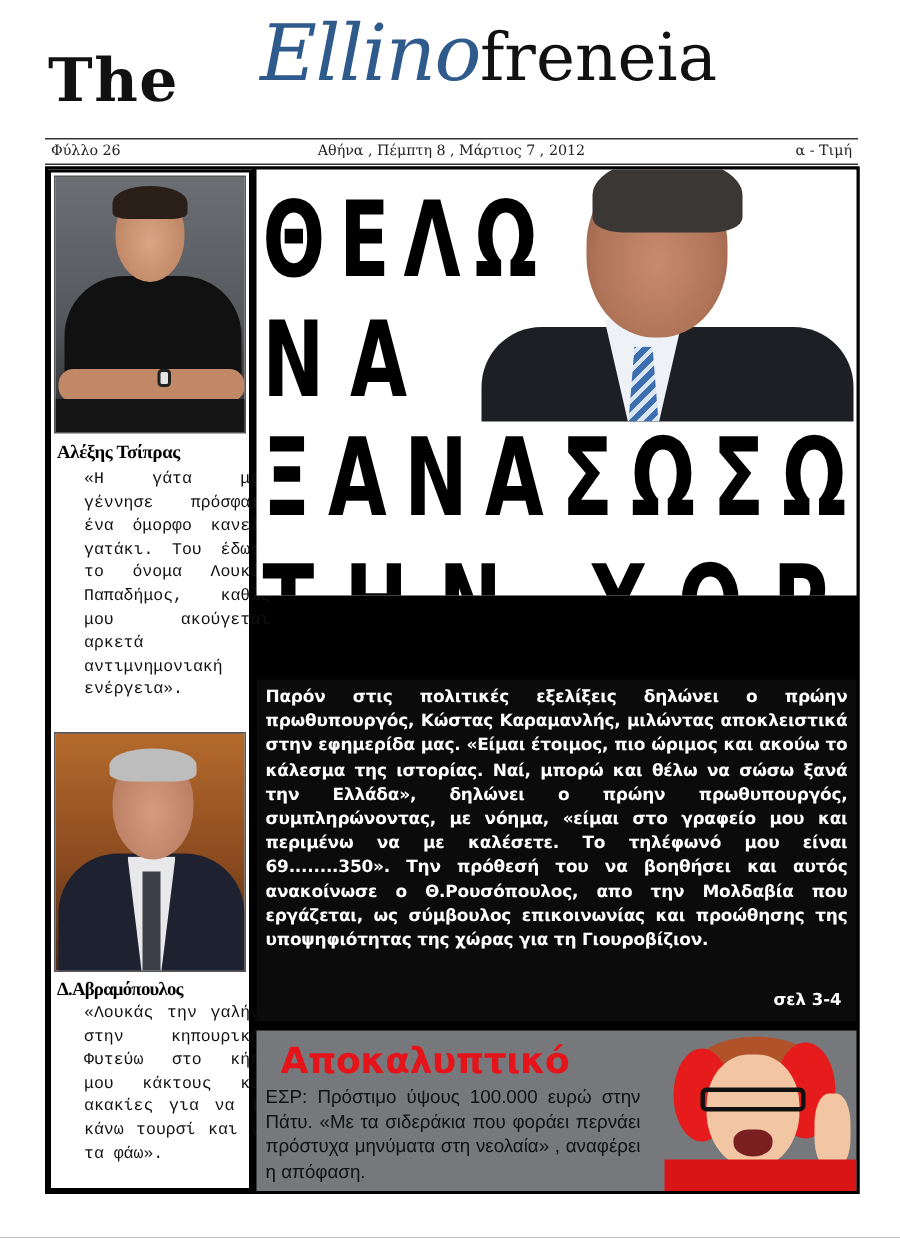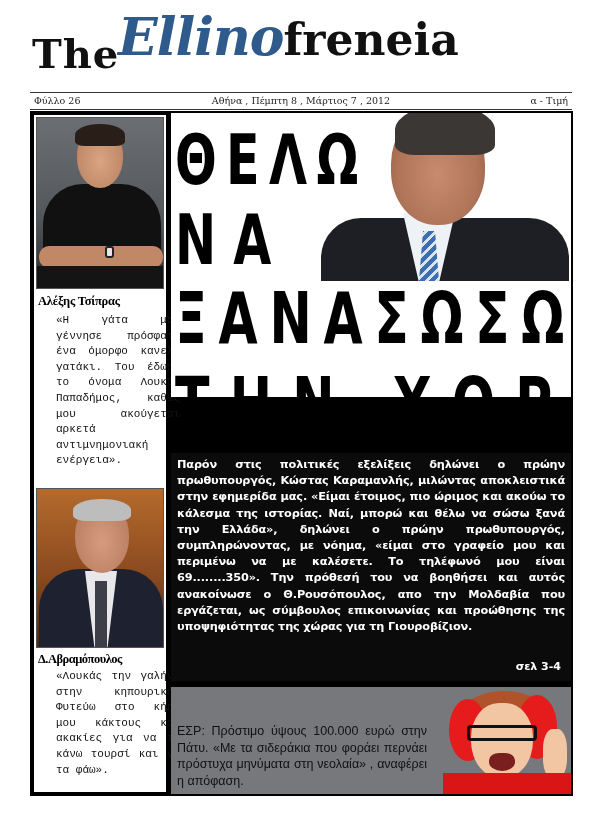--- a/index.html
+++ b/index.html
@@ -4,21 +4,21 @@
 <style>
   * { box-sizing: border-box; margin: 0; padding: 0; }
   html, body { width: 600px; height: 825px; background: #ffffff; overflow: hidden; }
   body { position: relative; font-family: "Liberation Sans", sans-serif; color: #000; }
 
   
   .masthead { position: absolute; left: 0; top: 0; width: 600px; height: 92px; }
   .mast-the, .mast-times { position: absolute; top: 30px; font-family: "DejaVu Serif", serif; font-weight: bold; font-size: 40px; color: #111; letter-spacing: 1px; }
   .mast-the { left: 32px; }
   .mast-times { right: 30px; }
-  .mast-title { position: absolute; left: 118px; top: 6px; width: 360px; text-align: left; white-space: nowrap; font-family: "DejaVu Serif", serif; font-weight: bold; }
+  .mast-title { position: absolute; left: 118px; top: 6px; width: 360px; text-align: right; white-space: nowrap; font-family: "DejaVu Serif", serif; font-weight: normal; }
   .mast-ellino { color: #2f5a8c; font-size: 52px; font-style: italic; letter-spacing: -1px; }
   .mast-freneia { color: #111; font-size: 44px; letter-spacing: 0px; }
 
   .rule-top { position: absolute; left: 30px; top: 92px; width: 542px; height: 1px; background: #333; }
   .dateline { position: absolute; left: 30px; top: 94px; width: 542px; height: 24px; font-family: "DejaVu Serif", serif; font-size: 9.5px; color: #222; }
   .dateline .issue { position: absolute; left: 4px; top: 1px; }
   .dateline .date { position: absolute; left: 0; right: 0; text-align: center; top: 1px; }
   .dateline .price { position: absolute; right: 4px; top: 1px; }
   .rule-bottom { position: absolute; left: 30px; top: 109px; width: 542px; height: 1px; background: #333; }
 
@@ -150,20 +150,21 @@
   <div class="hl-line hl-3">ΞΑΝΑΣΩΣΩ</div>
   <div class="hl-line hl-4">ΤΗΝ ΧΩΡΑ</div>
 </div>
 
 <div class="body-text-box">
   <div class="body-text">Παρόν στις πολιτικές εξελίξεις δηλώνει ο πρώην πρωθυπουργός, Κώστας Καραμανλής, μιλώντας αποκλειστικά στην εφημερίδα μας. «Είμαι έτοιμος, πιο ώριμος και ακούω το κάλεσμα της ιστορίας. Ναί, μπορώ και θέλω να σώσω ξανά την Ελλάδα», δηλώνει ο πρώην πρωθυπουργός, συμπληρώνοντας, με νόημα, «είμαι στο γραφείο μου και περιμένω να με καλέσετε. Το τηλέφωνό μου είναι 69........350». Την πρόθεσή του να βοηθήσει και αυτός ανακοίνωσε ο Θ.Ρουσόπουλος, απο την Μολδαβία που εργάζεται, ως σύμβουλος επικοινωνίας και προώθησης της υποψηφιότητας της χώρας για τη Γιουροβίζιον.</div>
   <div class="page-ref">σελ 3-4</div>
 </div>
 
 <div class="promo">
+  <div class="promo-title">Αποκαλυπτικό</div>
   <div class="promo-text">ΕΣΡ: Πρόστιμο ύψους 100.000 ευρώ στην Πάτυ. «Με τα σιδεράκια που φοράει περνάει πρόστυχα μηνύματα στη νεολαία» , αναφέρει η απόφαση.</div>
   <div class="girl">
     <div class="g-hair"></div>
     <div class="g-earmuff-l"></div>
     <div class="g-earmuff-r"></div>
     <div class="g-face"></div>
     <div class="g-glasses"></div>
     <div class="g-mouth"></div>
     <div class="g-hand"></div>
     <div class="g-body"></div>

